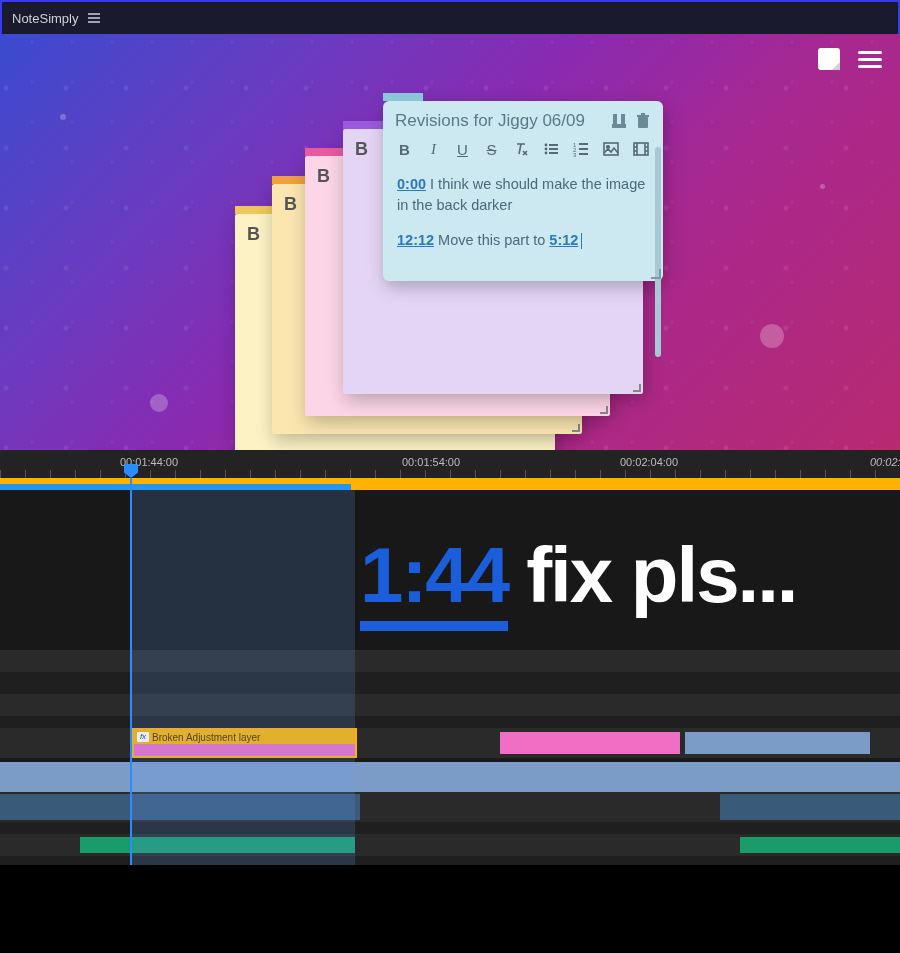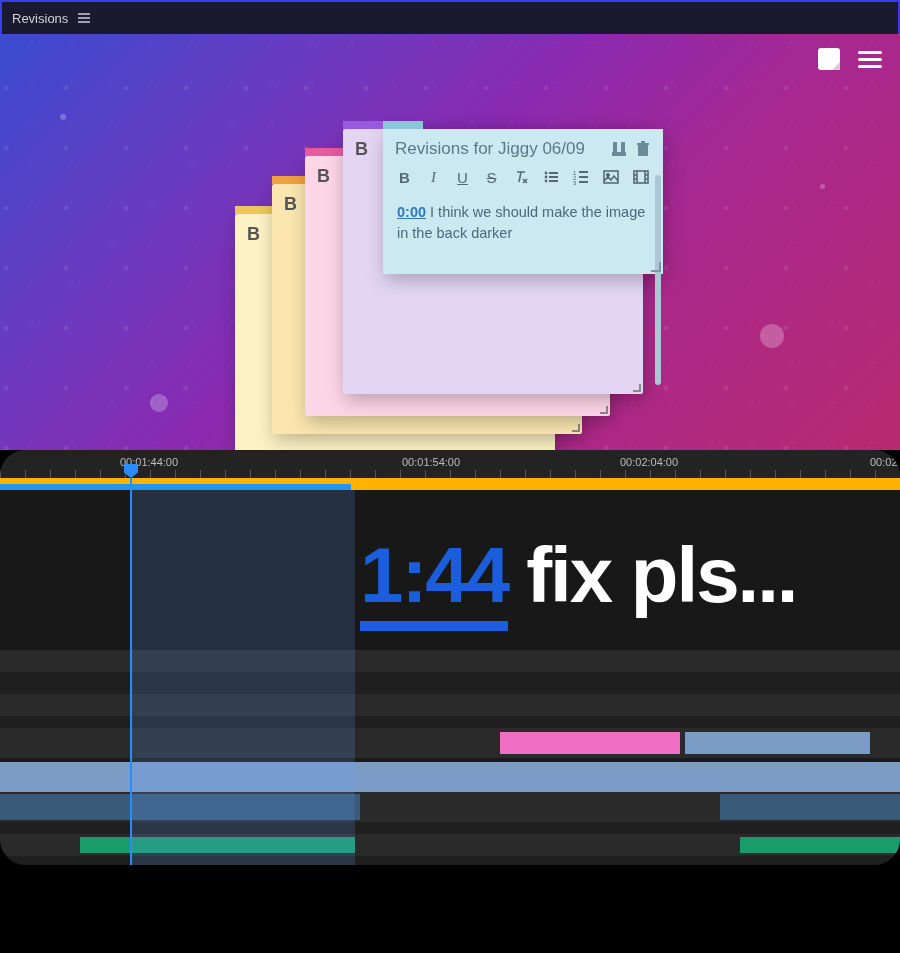--- a/index.html
+++ b/index.html
@@ -40,39 +40,39 @@
   .burger{display:flex;flex-direction:column;gap:4px;cursor:pointer;}
   .burger span{width:24px;height:3px;background:#fff;border-radius:2px;}
   .card{position:absolute;border-radius:2px;box-shadow:2px 6px 18px rgba(0,0,0,.25);}
   .card .tab{position:absolute;top:-8px;left:0;width:40px;height:8px;}
   .card .b{position:absolute;top:10px;left:12px;font-weight:bold;font-size:18px;color:#555;}
   .card .corner{position:absolute;right:2px;bottom:2px;width:10px;height:10px;}
   .card .corner::before,.card .corner::after{content:"";position:absolute;background:#888;}
   .card .corner::before{right:0;bottom:0;width:8px;height:2px;}
   .card .corner::after{right:0;bottom:0;width:2px;height:8px;}
   
-  .main-note{position:absolute;left:383px;top:67px;width:280px;background:var(--note-blue);border-radius:0;box-shadow:2px 6px 18px rgba(0,0,0,.25);padding:0;margin-top:28px;}
+  .main-note{position:absolute;left:383px;top:67px;width:280px;background:var(--note-blue);border-radius:6px;box-shadow:2px 6px 18px rgba(0,0,0,.25);padding:0;}
   .main-note .tab{position:absolute;top:-8px;left:0;width:40px;height:8px;background:#8ac6d8;}
   .note-header{display:flex;align-items:center;padding:10px 12px 6px;gap:8px;}
   .note-title{flex:1;color:#5a7a88;font-size:17px;}
   .note-hicon{width:16px;height:16px;cursor:pointer;}
   .note-toolbar{display:flex;gap:14px;padding:4px 14px 8px;border-bottom:0;}
   .tb{color:#556a75;font-size:15px;cursor:pointer;width:16px;text-align:center;}
   .tb svg{width:16px;height:16px;display:block;}
   .note-body{padding:8px 14px 16px;color:var(--note-text);font-size:14.5px;line-height:1.45;position:relative;}
   .note-body p{margin-bottom:14px;}
   .ts{color:var(--link-blue);text-decoration:underline;font-weight:700;}
   .cursor-blink{display:inline-block;width:1px;height:16px;background:#2a7abf;vertical-align:middle;margin-left:3px;}
   .note-scroll{position:absolute;right:2px;top:46px;width:6px;height:210px;background:#a8c8d4;border-radius:3px;}
   .note-corner{position:absolute;right:2px;bottom:2px;width:12px;height:12px;}
   .note-corner::before,.note-corner::after{content:"";position:absolute;background:#7a9aa8;}
   .note-corner::before{right:0;bottom:0;width:10px;height:2px;}
   .note-corner::after{right:0;bottom:0;width:2px;height:10px;}
   
-  .timeline{height:415px;background:var(--timeline-bg);position:relative;overflow:hidden;border-radius:26px;}
+  .timeline{height:415px;background:var(--timeline-bg);position:relative;overflow:hidden;}
   .ruler{height:28px;background:var(--ruler-bg);position:relative;color:#bcbcbc;font-size:11px;}
   .ruler .major{position:absolute;top:6px;white-space:nowrap;}
   .ruler .tick{position:absolute;bottom:0;width:1px;background:#555;height:8px;}
   .wr-orange{height:6px;background:var(--accent-orange);}
   .wr-blue{height:6px;background:linear-gradient(to right,var(--accent-blue) 0 39%,var(--accent-orange) 39% 100%);position:relative;}
   .tl-body{position:relative;height:463px;}
   .track{position:absolute;left:0;right:0;height:22px;background:var(--track-dark);}
   .track.alt{background:var(--track-darker);}
   .track-wide{height:30px;}
   .clip{position:absolute;height:100%;}
@@ -86,21 +86,21 @@
   .overlay-text .tcode{color:var(--overlay-blue);border-bottom:10px solid var(--overlay-blue);padding-bottom:2px;margin-right:18px;}
   
   .sel-clip{border:2px solid var(--accent-orange);background:var(--clip-pink);}
   .sel-clip .hdr{height:14px;background:var(--accent-orange);font-size:10px;color:#4a3000;display:flex;align-items:center;padding:0 3px;gap:3px;}
   .fx{display:inline-block;width:12px;height:10px;background:#fff;font-size:8px;font-style:italic;text-align:center;color:#333;border-radius:1px;line-height:10px;}
 </style>
 </head>
 <body>
 
 <div class="topbar">
-  <span class="app-title">Revisions</span>
+  <span class="app-title">NoteSimply</span>
   <div class="ham-top">
       <span></span>
       <span></span>
       <span></span>
     </div>
 </div>
 
 <div class="preview">
   <div class="preview-orb" style="left:60px;top:80px;width:6px;height:6px;"></div>
   <div class="preview-orb" style="left:760px;top:290px;width:24px;height:24px;"></div>
@@ -197,32 +197,33 @@
           <svg viewBox="0 0 16 16" fill="none" stroke="#556a75" stroke-width="1.6">
             <rect x="1" y="2" width="14" height="12"></rect>
             <path d="M4 2v12M12 2v12"></path>
             <path d="M1 6h3M1 10h3M12 6h3M12 10h3"></path>
           </svg>
         </span>
     </div>
     <div class="note-scroll"></div>
     <div class="note-body">
       <p><span class="ts">0:00</span><span> I think we should make the image in the back darker</span></p>
+      <p><span class="ts">12:12</span><span> Move this part to </span><span class="ts">5:12</span><span class="cursor-blink"></span></p>
     </div>
     <div class="note-corner"></div>
   </div>
 </div>
 
 <div class="timeline">
 
   <div class="ruler">
     <span class="major" style="left:120px;">00:01:44:00</span>
     <span class="major" style="left:370px;padding-left:32px;">00:01:54:00</span>
     <span class="major" style="left:620px;">00:02:04:00</span>
-    <span class="major" style="left:870px;">00:02:</span>
+    <span class="major" style="left:870px;font-style:italic;">00:02:</span>
   <div class="tick" style="left: 0px;"></div>
       <div class="tick" style="left: 25px;"></div>
       <div class="tick" style="left: 50px;"></div>
       <div class="tick" style="left: 75px;"></div>
       <div class="tick" style="left: 100px;"></div>
       <div class="tick" style="left: 125px;"></div>
       <div class="tick" style="left: 150px;"></div>
       <div class="tick" style="left: 175px;"></div>
       <div class="tick" style="left: 200px;"></div>
       <div class="tick" style="left: 225px;"></div>
@@ -266,20 +267,26 @@
 
   <div class="tl-body">
 
     <div class="track alt" style="top:0;height:160px;background:#181818;"></div>
     <div class="track" style="top:160px;"></div>
     <div class="track alt" style="top:182px;"></div>
     <div class="track" style="top:204px;"></div>
     <div class="track alt" style="top:226px;height:30px;"></div>
 
     <div class="track" style="top:238px;height:30px;">
+      <div class="clip sel-clip" style="left:132px;width:225px;top:0;height:30px;">
+        <div class="hdr">
+            <span class="fx">fx</span>
+            <span>Broken Adjustment layer</span>
+          </div>
+      </div>
       <div class="clip" style="left:500px;width:180px;background:var(--clip-pink);height:22px;top:4px;"></div>
       <div class="clip" style="left:685px;width:185px;background:var(--clip-blue);height:22px;top:4px;"></div>
     </div>
 
     <div class="track track-wide" style="top:272px;background:var(--clip-blue);"></div>
     <div class="track alt" style="top:302px;"></div>
 
     <div class="track" style="top:302px;height:30px;">
       <div class="clip" style="left:0;width:360px;background:var(--clip-dkblue);height:26px;top:2px;"></div>
       <div class="clip" style="left:720px;width:180px;background:var(--clip-dkblue);height:26px;top:2px;"></div>

